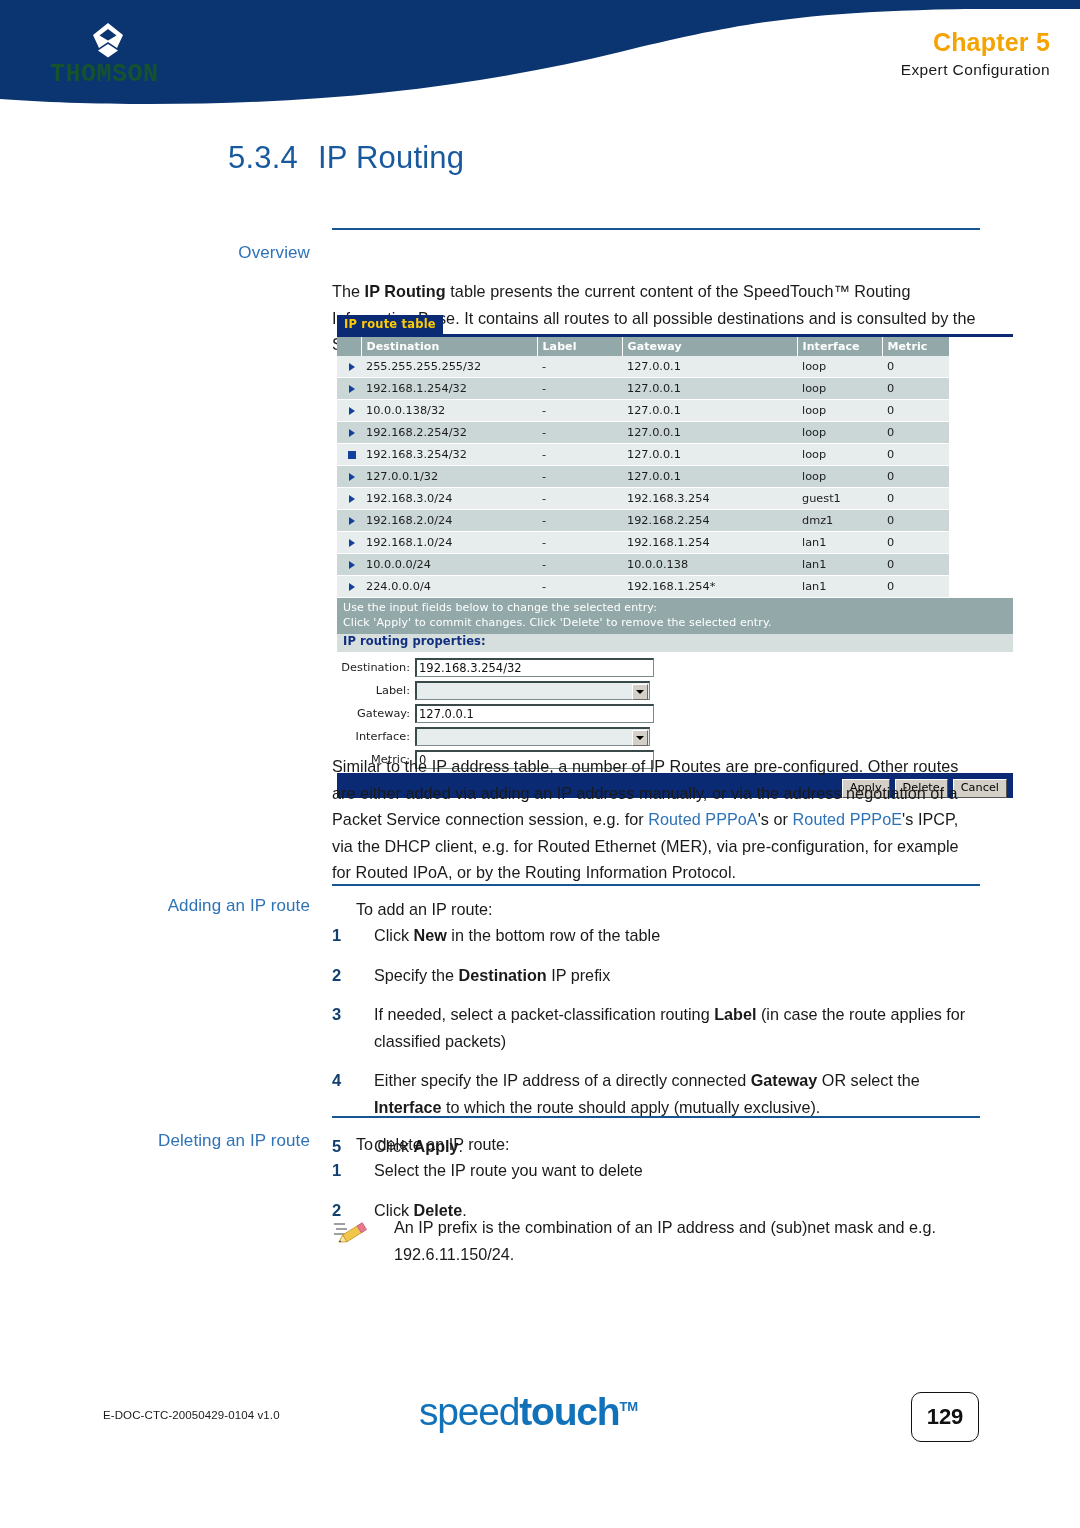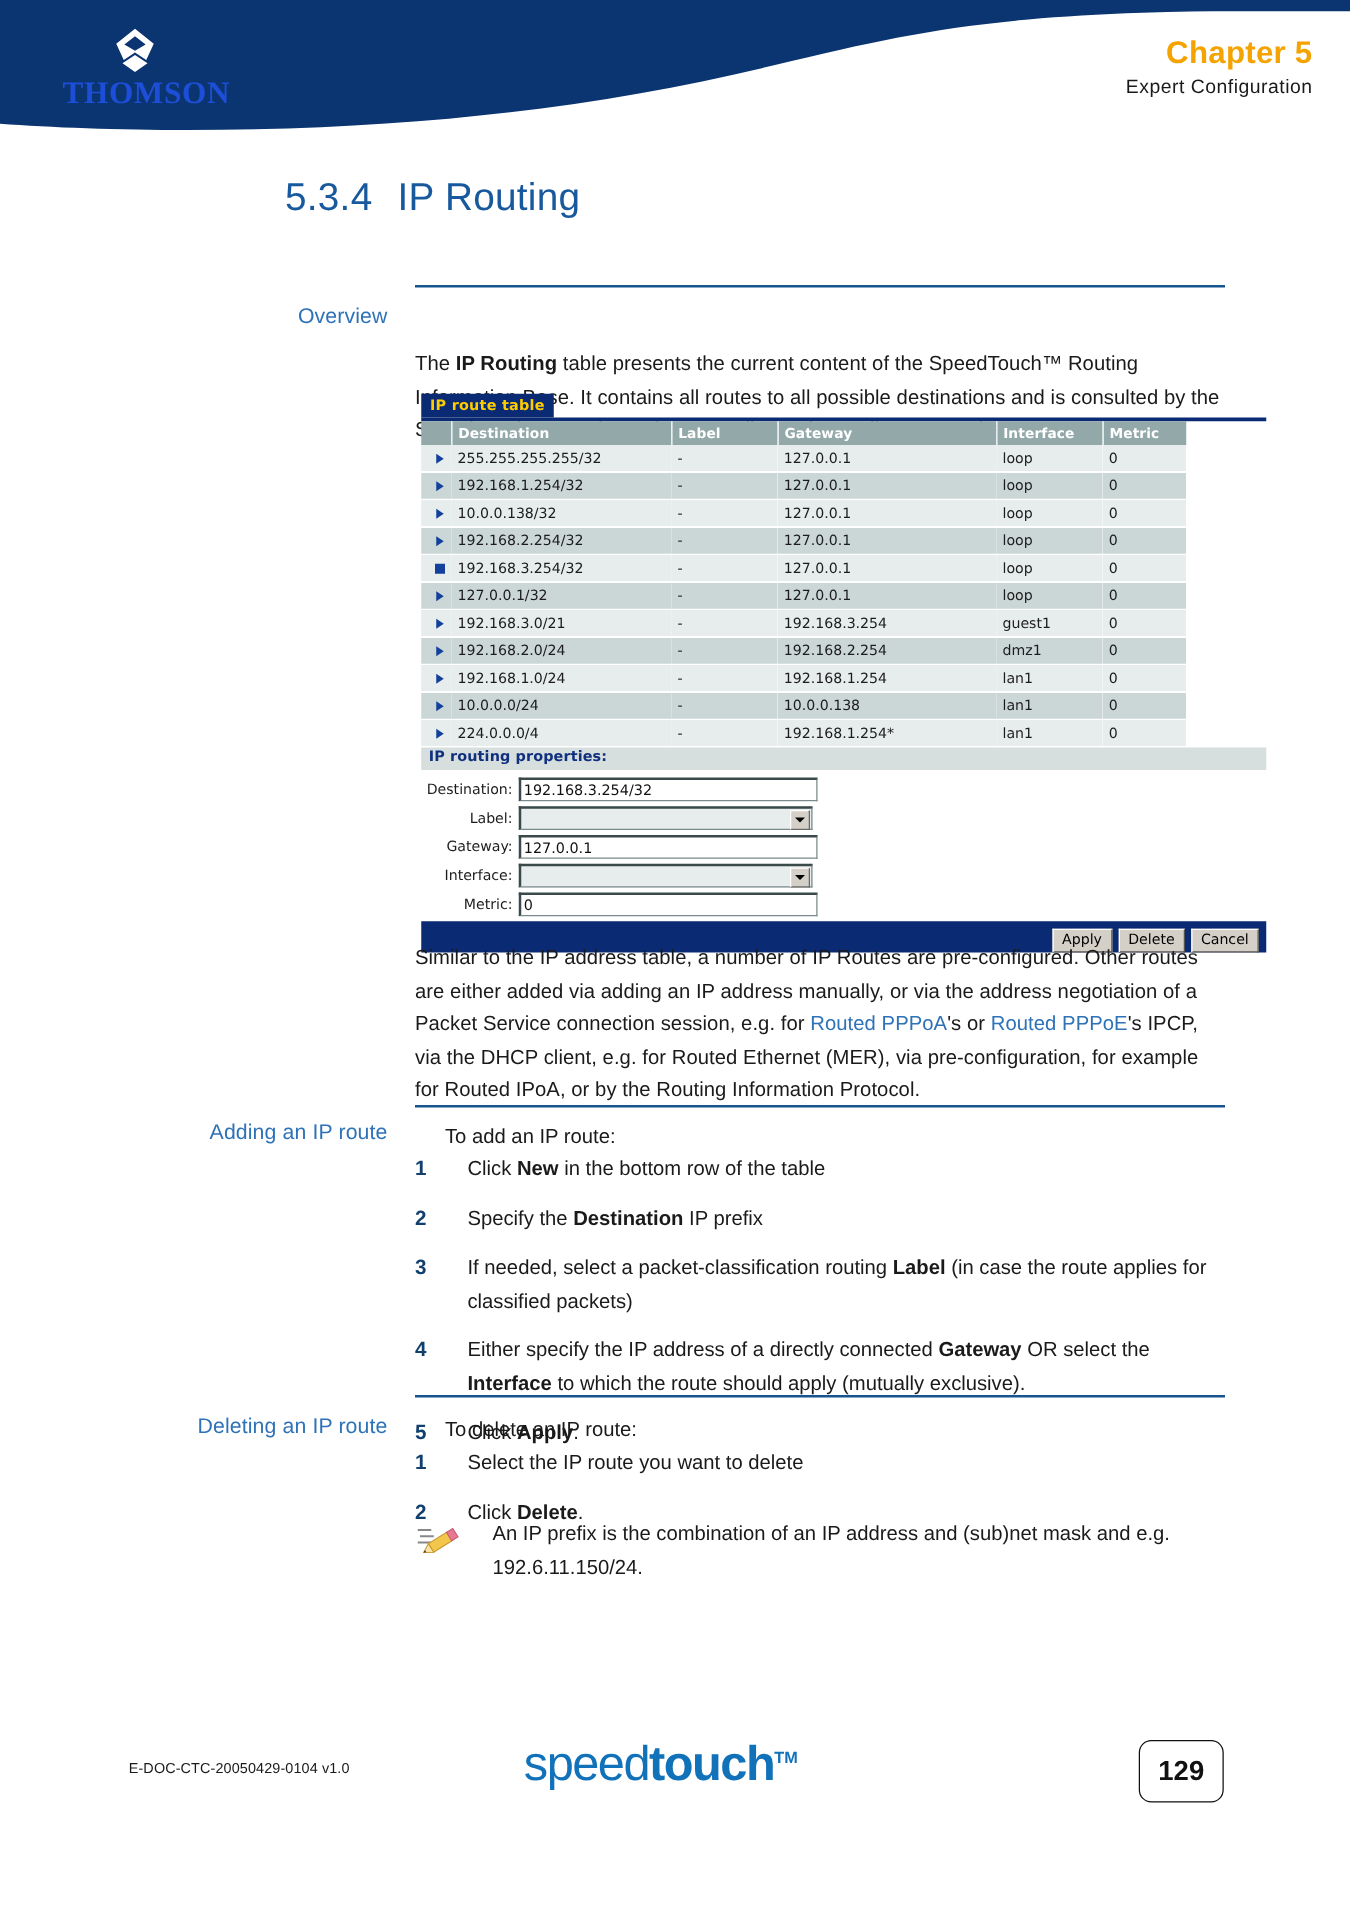--- a/index.html
+++ b/index.html
@@ -35,22 +35,22 @@
   }
   .logo-mark {
     position: absolute;
     left: 38px; top: 0;
     width: 40px; height: 38px;
   }
   .logo-text {
     position: absolute;
     left: 0; top: 40px;
     width: 150px;
-    color: #1d4ed8;
-    font-family: Liberation Serif, serif;
+    color: #14532d;
+    font-family: Liberation Mono, monospace;
     font-weight: bold;
     font-size: 25px;
     letter-spacing: 0.5px;
     line-height: 26px;
   }
 
   .chapter-block {
     position: absolute;
     right: 30px;
     top: 28px;
@@ -465,21 +465,21 @@
         <tr class="even">
           <td class="c0"><span class="arrow"></span></td>
           <td>127.0.0.1/32</td>
           <td>-</td>
           <td>127.0.0.1</td>
           <td>loop</td>
           <td>0</td>
         </tr>
         <tr class="odd">
           <td class="c0"><span class="arrow"></span></td>
-          <td>192.168.3.0/21</td>
+          <td>192.168.3.0/24</td>
           <td>-</td>
           <td>192.168.3.254</td>
           <td>guest1</td>
           <td>0</td>
         </tr>
         <tr class="even">
           <td class="c0"><span class="arrow"></span></td>
           <td>192.168.2.0/24</td>
           <td>-</td>
           <td>192.168.2.254</td>
@@ -506,20 +506,24 @@
           <td class="c0"><span class="arrow"></span></td>
           <td>224.0.0.0/4</td>
           <td>-</td>
           <td>192.168.1.254*</td>
           <td>lan1</td>
           <td>0</td>
         </tr>
       </tbody>
   </table>
 
+  <div class="hintbar">
+    <div>Use the input fields below to change the selected entry:</div>
+    <div>Click 'Apply' to commit changes. Click 'Delete' to remove the selected entry.</div>
+  </div>
 
   <div class="propbar">IP routing properties:</div>
 
   <div class="form-area" id="form-area">
       <div class="frow">
         <div class="flabel">Destination:</div>
         <div class="finput">192.168.3.254/32</div>
       </div>
       <div class="frow">
         <div class="flabel">Label:</div>

